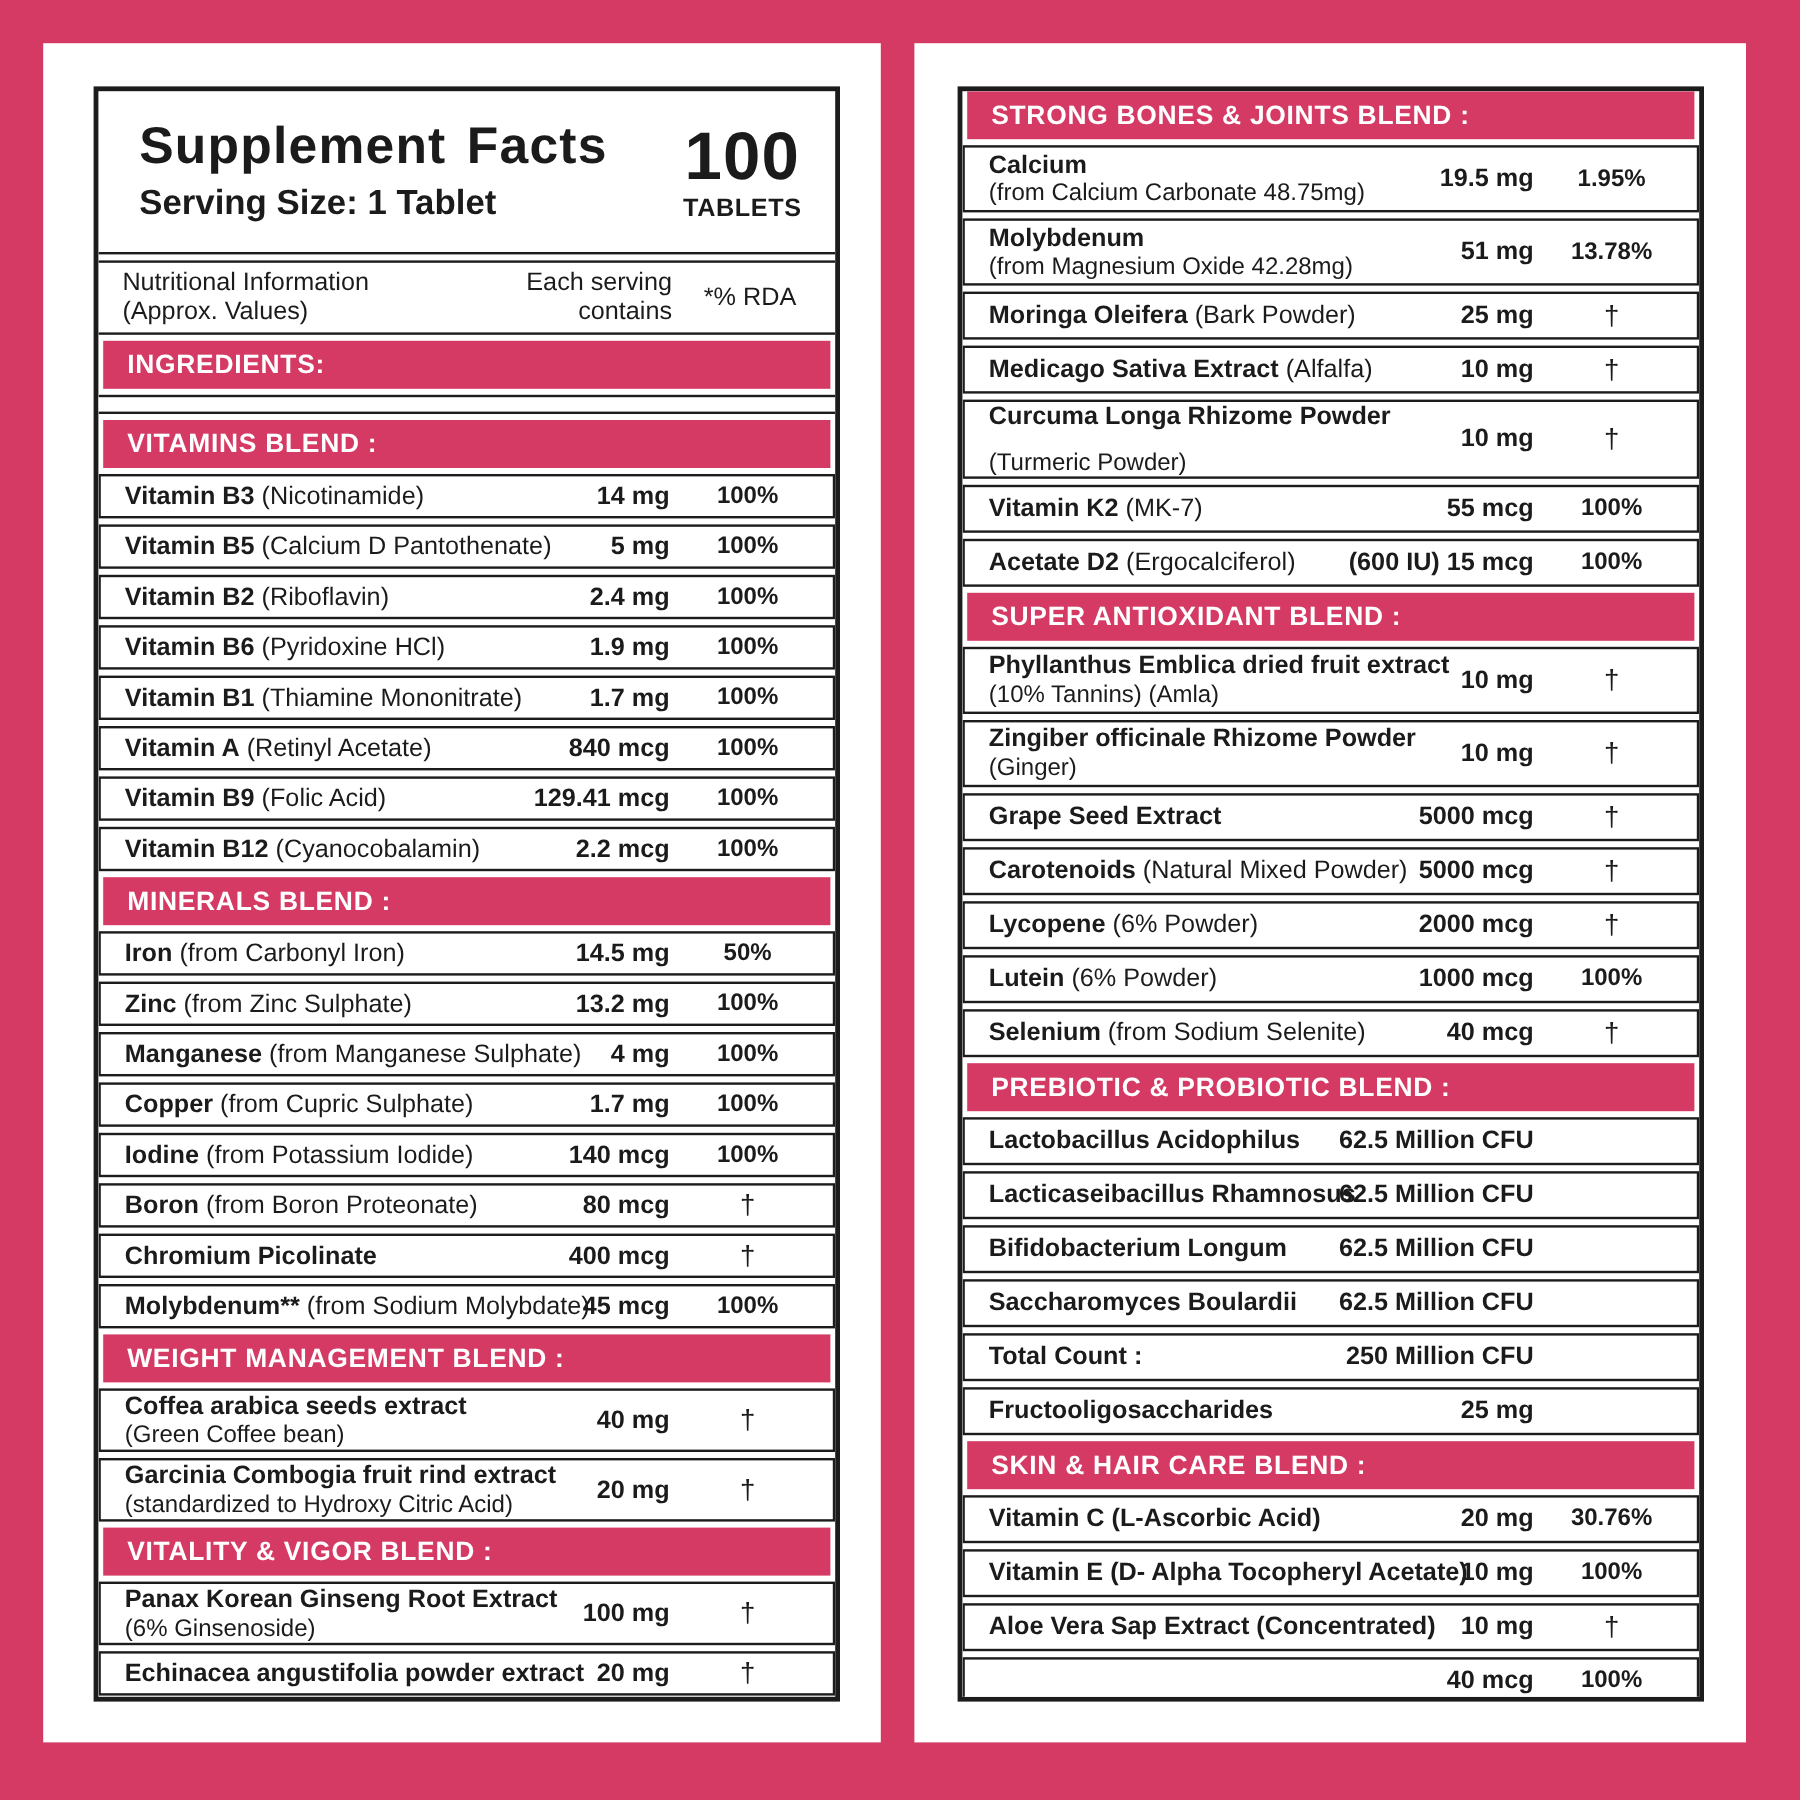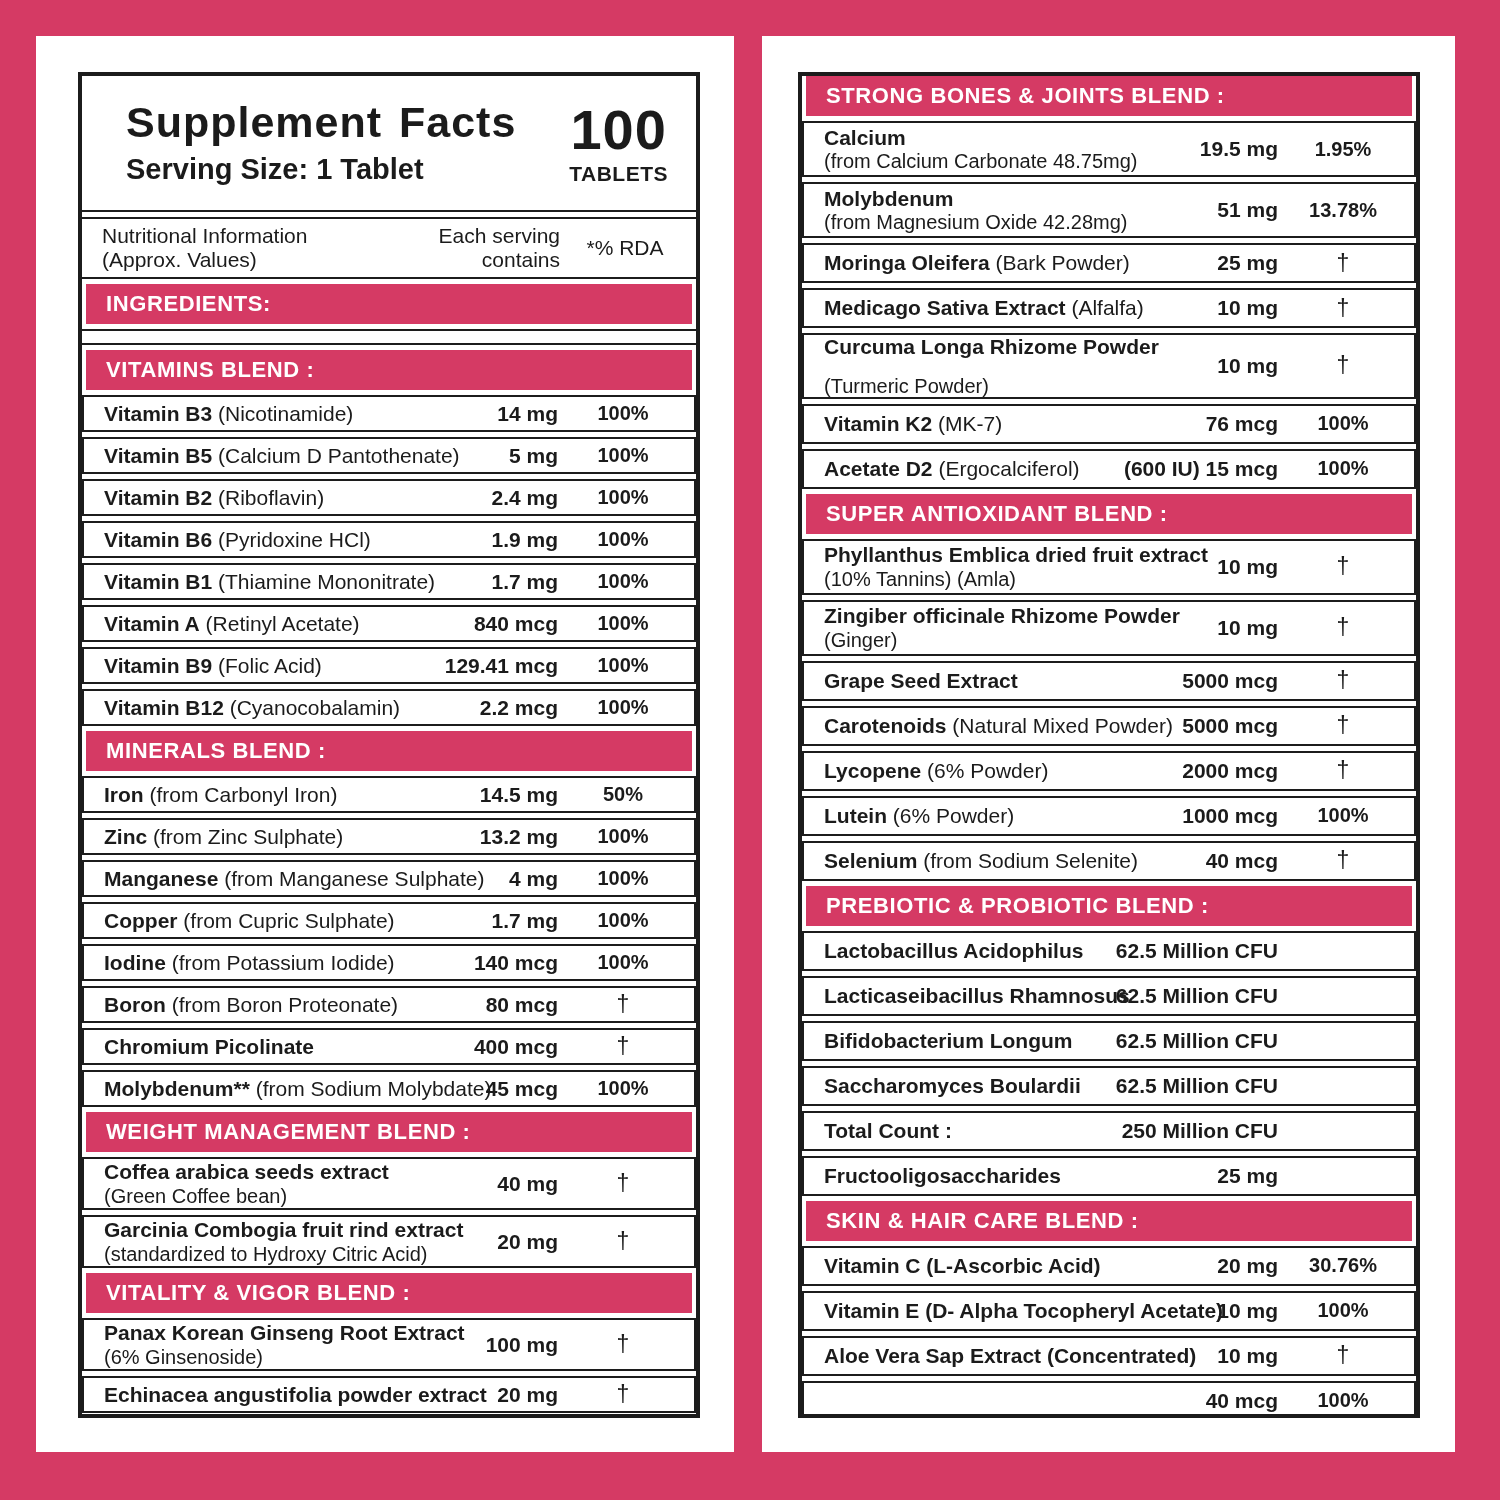--- a/index.html
+++ b/index.html
@@ -33,21 +33,21 @@
     overflow:hidden;
   }
   .card.left .ftable{inset:36px 34px 34px 42px;}
   .card.right .ftable{inset:36px 35px 34px 36px;}
 
   
   .title-box{
     flex:0 0 136px;
     border-bottom:2px solid #1c1c1c;
     display:flex;justify-content:space-between;align-items:flex-start;
-    padding:24px 28px 0 44px;
+    padding:24px 28px 0 34px;
   }
   .title-main{font-size:43px;font-weight:800;letter-spacing:1px;line-height:1.05;word-spacing:4px;}
   .title-serving{font-size:29px;font-weight:700;margin-top:8px;}
   .count-box{text-align:center;margin-top:2px;}
   .count-num{font-size:56px;font-weight:800;line-height:1;letter-spacing:1px;}
   .count-unit{font-size:21px;font-weight:700;letter-spacing:0.5px;margin-top:4px;}
 
   
   .colhead{
     flex:0 0 62px;
@@ -353,21 +353,21 @@
       <span class="nm">Curcuma Longa Rhizome Powder</span><span class="note2">(Turmeric Powder)</span>
     </div>
     <div class="c-amt">10 mg</div>
     <div class="c-rda dagger">†</div>
   </div>
 
   <div class="row">
     <div class="c-name">
       <span class="nm">Vitamin K2</span><span class="note">&nbsp;(MK-7)</span>
     </div>
-    <div class="c-amt">76 mcg</div>
+    <div class="c-amt">55 mcg</div>
     <div class="c-rda">100%</div>
   </div>
 
   <div class="row">
     <div class="c-name">
       <span class="nm">Acetate D2</span><span class="note">&nbsp;(Ergocalciferol)</span>
     </div>
     <div class="c-amt">(600 IU) 15 mcg</div>
     <div class="c-rda">100%</div>
   </div>

